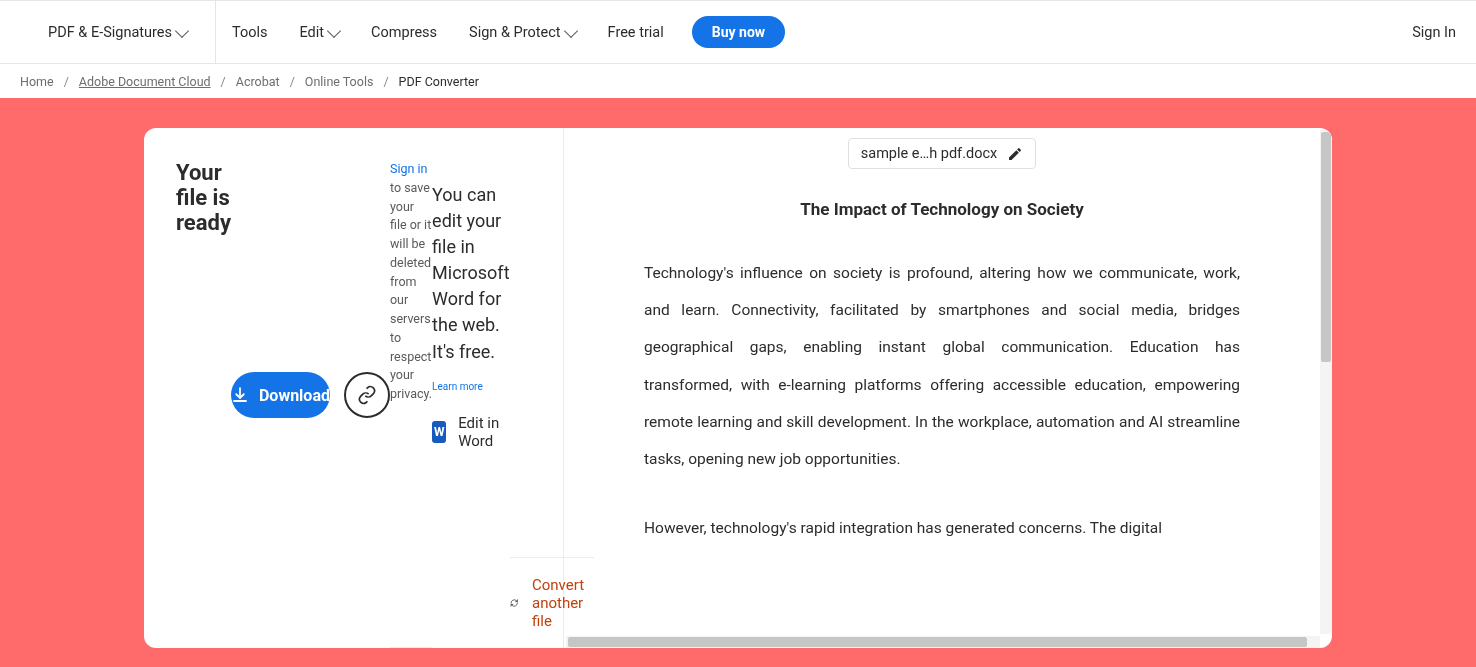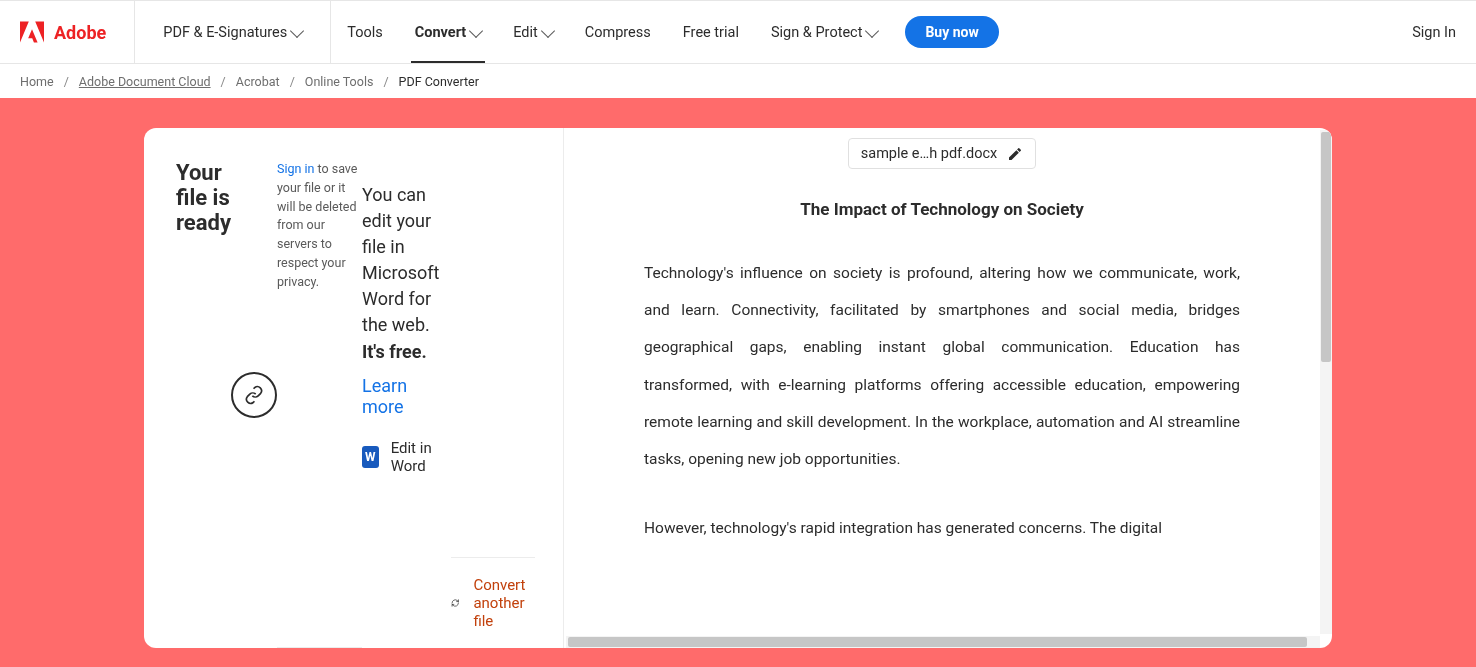--- a/index.html
+++ b/index.html
@@ -156,22 +156,22 @@
     border-bottom: 1px solid #ececec;
   }
   .small-note a { color: #1473e6; text-decoration: none; cursor:pointer;}
   .edit-block { padding-top: 22px; }
   .edit-title {
     font-size: 18px;
     color: #2c2c2c;
     line-height: 1.45;
     margin-bottom: 10px;
   }
-  .edit-title .free { font-weight:700;text-align:center; }
-  .learn-more { color:#1473e6; font-size: 18px; cursor:pointer; display:inline-block; margin-bottom: 22px;}
+  .edit-title .free { font-weight:400;text-align:center; }
+  .learn-more { color:#1473e6; font-size: 10px; cursor:pointer; display:inline-block; margin-bottom: 22px;}
   .word-row {
     display:flex; align-items:center; gap: 12px;
     font-size: 15px; color:#2c2c2c; cursor:pointer;
   }
   .word-tile {
     width: 22px; height: 22px; background:#185abd; border-radius:3px;
     color:#fff; display:flex; align-items:center; justify-content:center;
     font-size: 12px; font-weight:700;
   }
   .convert-row {
@@ -232,51 +232,41 @@
     line-height: 2.4;
     text-align: justify;
     color: #2c2c2c;
   }
   .doc-body p { margin-bottom: 32px; }
 </style>
 </head>
 <body>
 
 <div class="topnav">
-  <div class="logo-block">
-    <svg class="adobe-logo" viewBox="0 0 30 26">
-      <path fill="currentColor" d="M19 0h11v26L19 0zM11 0H0v26L11 0zM15 9.6 22 26h-4.6l-2.1-5.2h-5.1L15 9.6z"></path>
-    </svg>
-    <span class="logo-text">Adobe</span>
-  </div>
   <div class="nav-items">
     <div class="nav-item first-after-logo">
       <span>PDF &amp; E-Signatures</span>
       <span class="chevron"></span>
     </div>
     <div class="nav-item">
       <span>Tools</span>
     </div>
-    <div class="nav-item active">
-      <span>Convert</span>
-      <span class="chevron"></span>
-    </div>
     <div class="nav-item">
       <span>Edit</span>
       <span class="chevron"></span>
     </div>
     <div class="nav-item">
       <span>Compress</span>
     </div>
     <div class="nav-item">
-      <span>Free trial</span>
-    </div>
-    <div class="nav-item">
       <span>Sign &amp; Protect</span>
       <span class="chevron"></span>
+    </div>
+    <div class="nav-item">
+      <span>Free trial</span>
     </div>
     <div class="buy-now">Buy now</div>
   </div>
   <div class="sign-in">Sign In</div>
 </div>
 
 <div class="breadcrumbs">
   <span class="crumb">Home</span>
   <span class="sep">/</span>
   <span class="crumb underline">Adobe Document Cloud</span>
@@ -287,20 +277,28 @@
   <span class="sep">/</span>
   <span class="crumb current">PDF Converter</span>
 </div>
 
 <div class="stage">
   <div class="card">
 
     <div class="left">
       <div class="ready-title">Your file is ready</div>
       <div class="dl-row">
+        <div class="download-btn">
+          <svg class="dl-icon" viewBox="0 0 24 24" fill="none" stroke="#fff" stroke-width="2.4" stroke-linecap="round">
+            <path d="M12 3v12"></path>
+              <path d="M7 11l5 5 5-5"></path>
+              <path d="M4 20h16"></path>
+          </svg>
+          <span>Download</span>
+        </div>
         <div class="link-btn">
           <svg width="20" height="20" viewBox="0 0 24 24" fill="none" stroke="#2c2c2c" stroke-width="2">
             <path d="M10 13a5 5 0 0 0 7 0l3-3a5 5 0 0 0-7-7l-1.5 1.5"></path>
             <path d="M14 11a5 5 0 0 0-7 0l-3 3a5 5 0 0 0 7 7l1.5-1.5"></path>
           </svg>
         </div>
       </div>
       <div class="small-note">
         <a>Sign in</a><span> to save your file or it will be deleted from our servers to respect your privacy.</span>
       </div>

